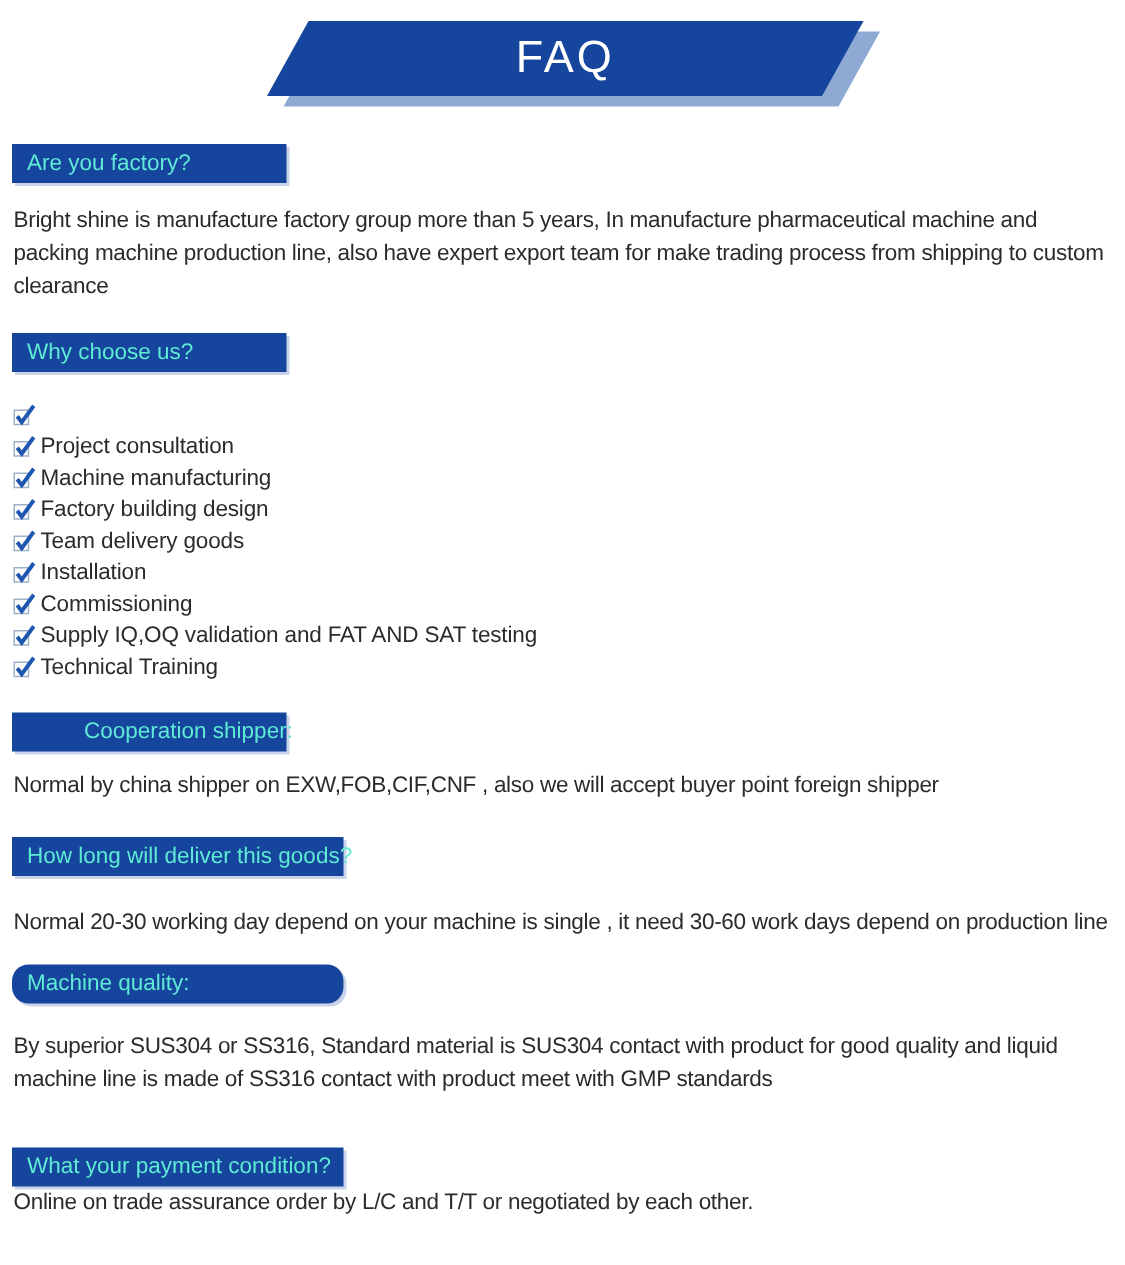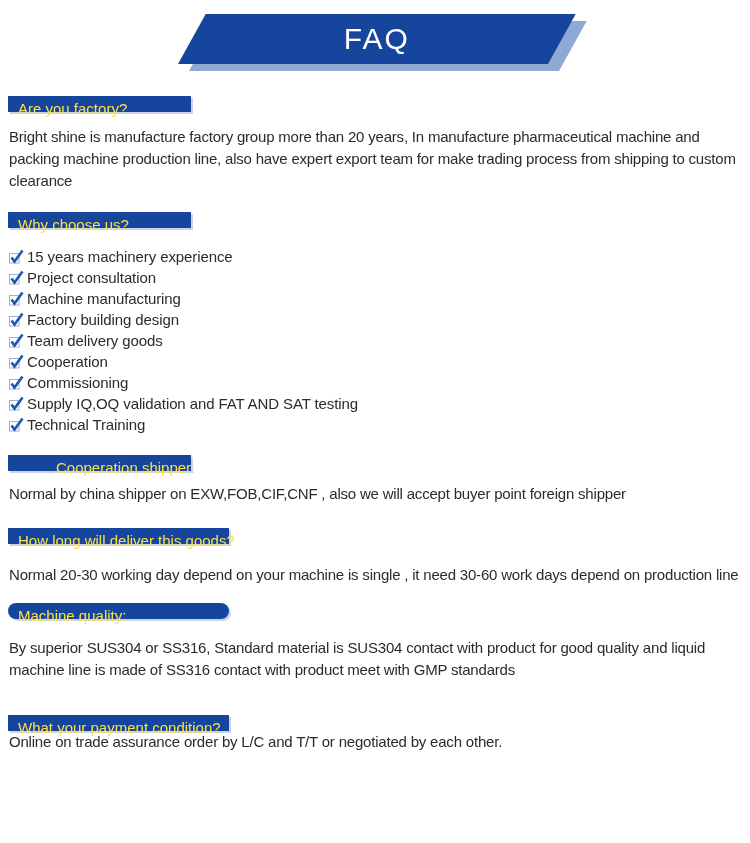--- a/index.html
+++ b/index.html
@@ -42,25 +42,25 @@
     transform:skewX(29deg);
     color:#ffffff;
     font-size:30px;
     line-height:50px;
     letter-spacing:2px;
   }
 
   
   .section-header{
     margin-left:8px;
-    height:16px;
+    height:26px;
     line-height:26px;
     padding-left:10px;
     background:var(--primary-blue);
-    color:#fde047;
+    color:#5eead4;
     font-size:15px;
     box-shadow:2px 2px 0 var(--header-shadow);
     white-space:nowrap;
   }
   .hdr-narrow{width:183px;}
   .hdr-wide{width:221px;}
 
   
   .section-body{
     margin:0 8px 0 9px;
@@ -109,34 +109,33 @@
   <div class="banner-area">
     <div class="banner-shape banner-shadow"></div>
     <div class="banner-shape banner-front">
       <span class="banner-title">FAQ</span>
     </div>
   </div>
 
   <div class="section-header hdr-narrow mt-h1">
     <span>Are you factory?</span>
   </div>
-  <p class="section-body mt-p1">Bright shine is manufacture factory group more than 20 years, In manufacture pharmaceutical machine and packing machine production line, also have expert export team for make trading process from shipping to custom clearance</p>
+  <p class="section-body mt-p1">Bright shine is manufacture factory group more than 5 years, In manufacture pharmaceutical machine and packing machine production line, also have expert export team for make trading process from shipping to custom clearance</p>
 
   <div class="section-header hdr-narrow mt-h2">
     <span>Why choose us?</span>
   </div>
   <ul class="checklist mt-ul">
     <li class="check-item">
       <span class="check-icon">
           <svg width="16" height="16" viewBox="0 0 16 16">
             <rect x="1.5" y="4.5" width="9.5" height="9.5" fill="#ffffff" stroke="#9fb0c9" stroke-width="1"></rect>
             <path d="M3.5 8.5 L6.5 12.5 L14.5 1.5" fill="none" stroke="#1e56b0" stroke-width="2.6"></path>
           </svg>
         </span>
-      <span>15 years machinery experience</span>
     </li>
     <li class="check-item">
       <span class="check-icon">
           <svg width="16" height="16" viewBox="0 0 16 16">
             <rect x="1.5" y="4.5" width="9.5" height="9.5" fill="#ffffff" stroke="#9fb0c9" stroke-width="1"></rect>
             <path d="M3.5 8.5 L6.5 12.5 L14.5 1.5" fill="none" stroke="#1e56b0" stroke-width="2.6"></path>
           </svg>
         </span>
       <span>Project consultation</span>
     </li>
@@ -167,21 +166,21 @@
         </span>
       <span>Team delivery goods</span>
     </li>
     <li class="check-item">
       <span class="check-icon">
           <svg width="16" height="16" viewBox="0 0 16 16">
             <rect x="1.5" y="4.5" width="9.5" height="9.5" fill="#ffffff" stroke="#9fb0c9" stroke-width="1"></rect>
             <path d="M3.5 8.5 L6.5 12.5 L14.5 1.5" fill="none" stroke="#1e56b0" stroke-width="2.6"></path>
           </svg>
         </span>
-      <span>Cooperation</span>
+      <span>Installation</span>
     </li>
     <li class="check-item">
       <span class="check-icon">
           <svg width="16" height="16" viewBox="0 0 16 16">
             <rect x="1.5" y="4.5" width="9.5" height="9.5" fill="#ffffff" stroke="#9fb0c9" stroke-width="1"></rect>
             <path d="M3.5 8.5 L6.5 12.5 L14.5 1.5" fill="none" stroke="#1e56b0" stroke-width="2.6"></path>
           </svg>
         </span>
       <span>Commissioning</span>
     </li>

